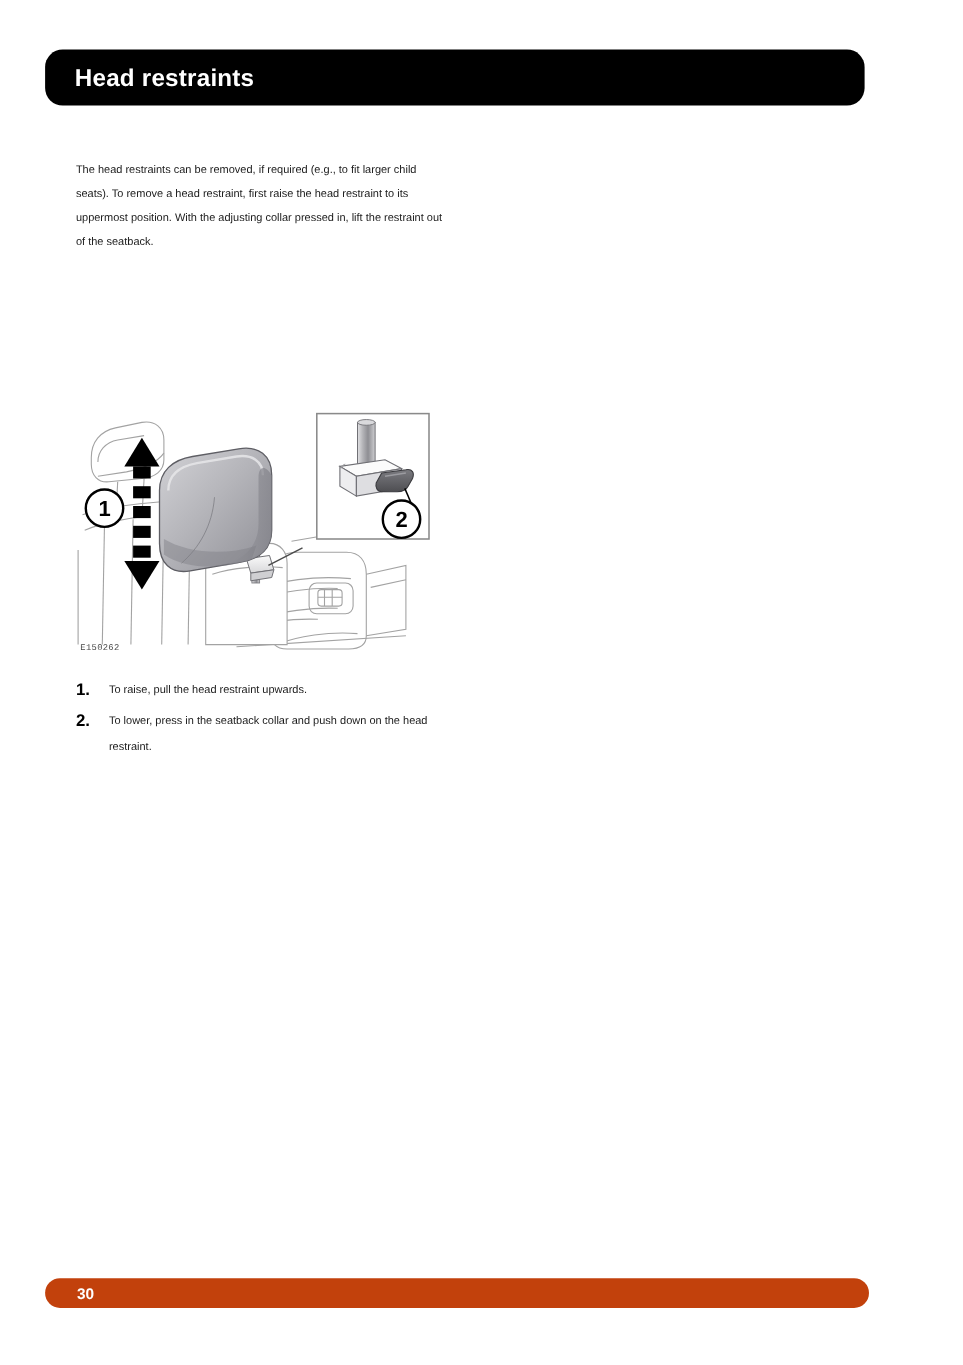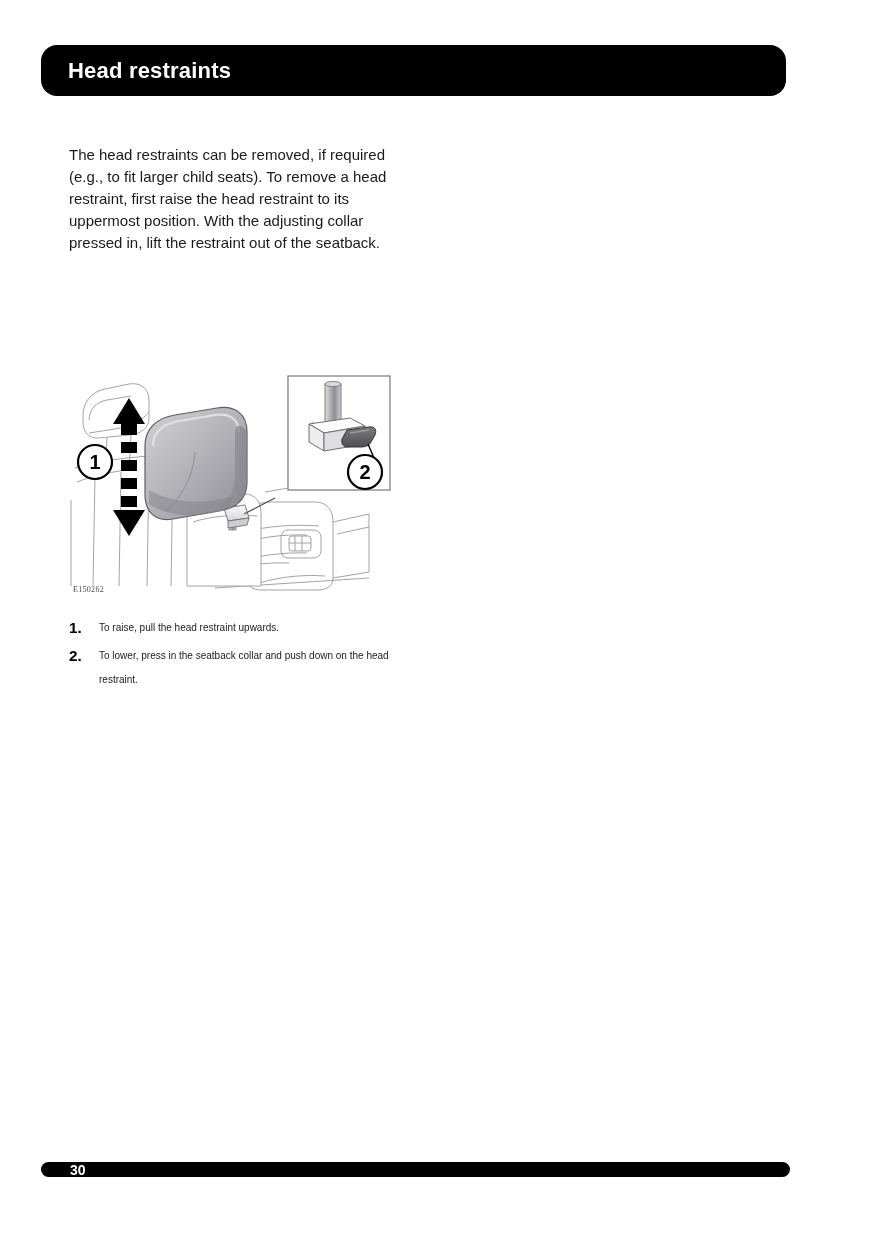--- a/index.html
+++ b/index.html
@@ -40,21 +40,21 @@
   }
 
   
   .content {
     position: absolute;
     left: 69px;
     top: 144px;
     width: 335px;
   }
   .para {
-    font-size: 15px;
+    font-size: 10px;
     line-height: 22px;
     color: #1a1a1a;
     margin: 0 0 14px 0;
     text-align: left;
   }
 
   
   .figure {
     position: absolute;
     left: 69px;
@@ -65,21 +65,21 @@
   .figure svg {
     display: block;
   }
   .figure-code {
     position: absolute;
     left: 4px;
     bottom: 3px;
     font-size: 8px;
     color: #4a4a4a;
     letter-spacing: 0.3px;
-    font-family: Liberation Serif, serif;
+    font-family: Liberation Mono, monospace;
   }
 
   
   .steps {
     position: absolute;
     left: 69px;
     top: 616px;
     width: 340px;
   }
   .step {
@@ -100,22 +100,22 @@
     line-height: 24px;
     color: #1a1a1a;
   }
 
   
   .footer-bar {
     position: absolute;
     left: 41px;
     top: 1162px;
     width: 749px;
-    height: 15px;
-    background: #000000;
+    height: 27px;
+    background: #c2410c;
     border-radius: 14px;
   }
   .footer-page-number {
     position: absolute;
     left: 29px;
     top: 50%;
     transform: translateY(-50%);
     color: #ffffff;
     font-size: 14px;
     font-weight: bold;

